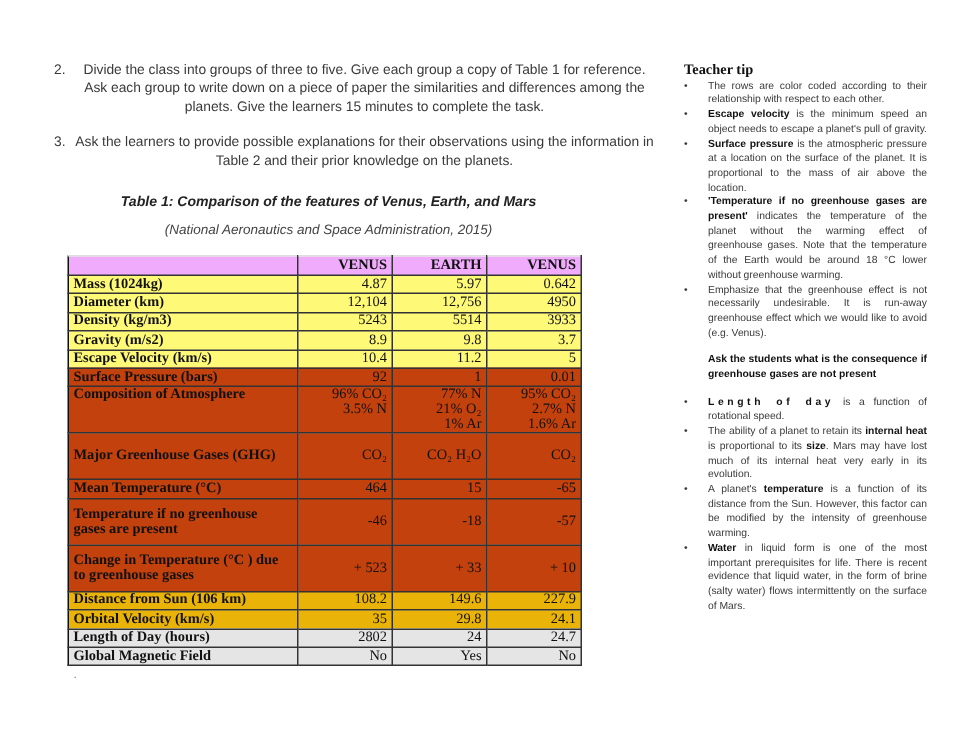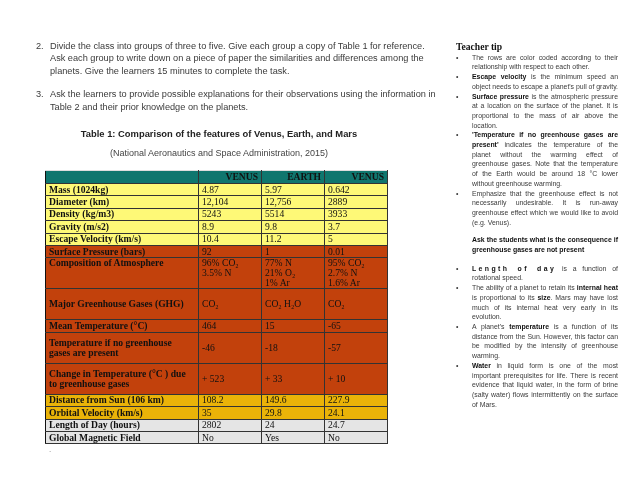--- a/index.html
+++ b/index.html
@@ -1,29 +1,29 @@
 <!DOCTYPE html>
 <html><head>
 <meta charset="utf-8">
 <style>
   html, body { margin:0; padding:0; background:#ffffff; }
   body { width:638px; height:493px; position:relative; overflow:hidden; font-family:"Liberation Sans", sans-serif; color:#333; }
   .steps { position:absolute; left:36px; top:40px; width:400px; font-size:9.2px; line-height:12.4px; color:#3a3a3a; }
   .step { display:flex; margin-bottom:11px; }
   .step .num { width:14px; flex:none; }
-  .step .txt { flex:1; }
-  .caption { position:absolute; left:0; width:438px; text-align:center; }
+  .step .txt { flex:1;text-align:center; }
+  .caption { position:absolute; left:0; width:438px; text-align:center;font-style:italic; }
   .tt { top:128px; font-size:9.4px; font-weight:bold; color:#222; }
   .ts { top:148px; font-size:9px; color:#444; }
   table.cmp { position:absolute; left:45px; top:170px; border-collapse:collapse; font-family:"Liberation Serif", serif; font-size:9.6px; color:#111; }
   table.cmp td, table.cmp th { border:1px solid #333; padding:0 3px; height:11.4px; line-height:10px; }
-  table.cmp th { font-weight:bold; text-align:right; background:#0f766e; border-top:1px solid #ddd; height:12px; }
+  table.cmp th { font-weight:bold; text-align:right; background:#f0abfc; border-top:1px solid #ddd; height:12px; }
   table.cmp th.blank { border-left:1.5px solid #111; }
   table.cmp td.lbl { font-weight:bold; text-align:left; width:146px; border-left:1.5px solid #111;margin-left:46px; }
-  table.cmp td.v { text-align:left; width:56px; }
+  table.cmp td.v { text-align:right; width:56px; }
   tr.y td { background:#fef977; }
   tr.c td { background:#c2410c; }
   tr.g td { background:#eab308; }
   tr.w td { background:#e5e5e5; }
   tr.tall td { height:30px; vertical-align:top; }
   tr.mid td { vertical-align:middle; }
   td.comp { text-align:left; }
   .dot { position:absolute; left:49px; top:445px; font-size:8px; color:#777; }
   .tip { position:absolute; left:456px; top:42px; width:162px; font-size:6.9px; line-height:9.7px; color:#3a3a3a; text-align:justify; }
   .tip h3 { font-family:"Liberation Serif", serif; font-size:9.6px; margin:0 0 1px 0; color:#111; }
@@ -64,21 +64,21 @@
       <tr class="y">
         <td class="lbl">Mass (1024kg)</td>
         <td class="v">4.87</td>
         <td class="v">5.97</td>
         <td class="v">0.642</td>
       </tr>
       <tr class="y">
         <td class="lbl">Diameter (km)</td>
         <td class="v">12,104</td>
         <td class="v">12,756</td>
-        <td class="v">2889</td>
+        <td class="v">4950</td>
       </tr>
       <tr class="y">
         <td class="lbl">Density (kg/m3)</td>
         <td class="v">5243</td>
         <td class="v">5514</td>
         <td class="v">3933</td>
       </tr>
       <tr class="y">
         <td class="lbl">Gravity (m/s2)</td>
         <td class="v">8.9</td>

